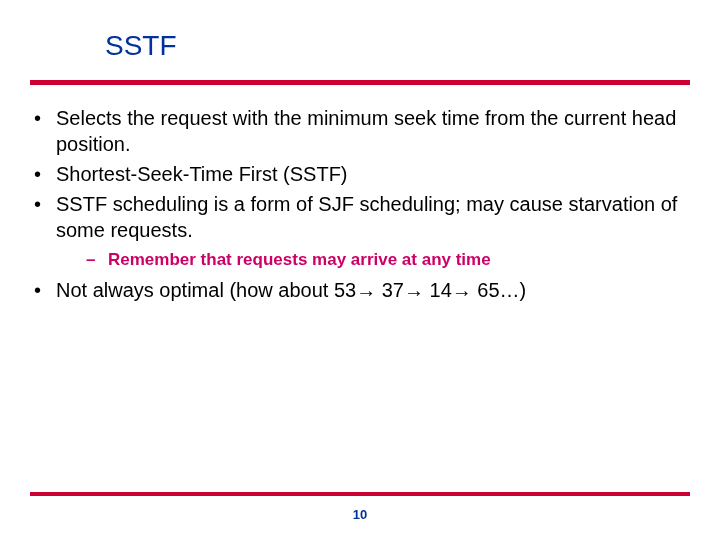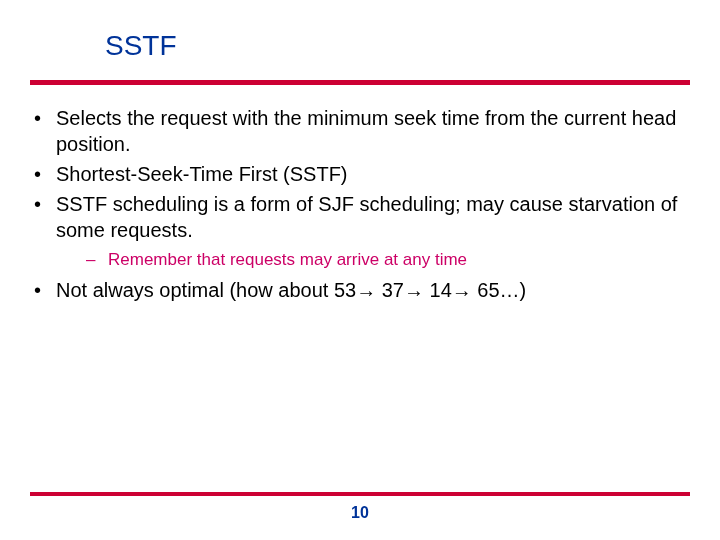--- a/index.html
+++ b/index.html
@@ -52,21 +52,21 @@
     color: #000000;
   }
   ul.sub {
     list-style: none;
     padding-left: 30px;
     margin-top: 6px;
     margin-bottom: 6px;
   }
   ul.sub > li {
     font-size: 17px;
-    font-weight: normal;
+    font-weight: bold;
     color: #cc0066;
     line-height: 1.3;
     padding-left: 22px;
     position: relative;
   }
   ul.sub > li::before {
     content: "–";
     position: absolute;
     left: 0;
     top: 0;
@@ -79,21 +79,21 @@
     bottom: 44px;
     border: none;
     border-top: 4px solid #cc0033;
   }
   .page-num {
     position: absolute;
     bottom: 18px;
     width: 100%;
     left: 0;
     text-align: center;
-    font-size: 16px;
+    font-size: 13px;
     font-weight: bold;
     color: #003399;
   }
 </style>
 </head>
 <body>
 
 <div class="slide">
   <div class="title">SSTF</div>
   <hr class="hr-top">

